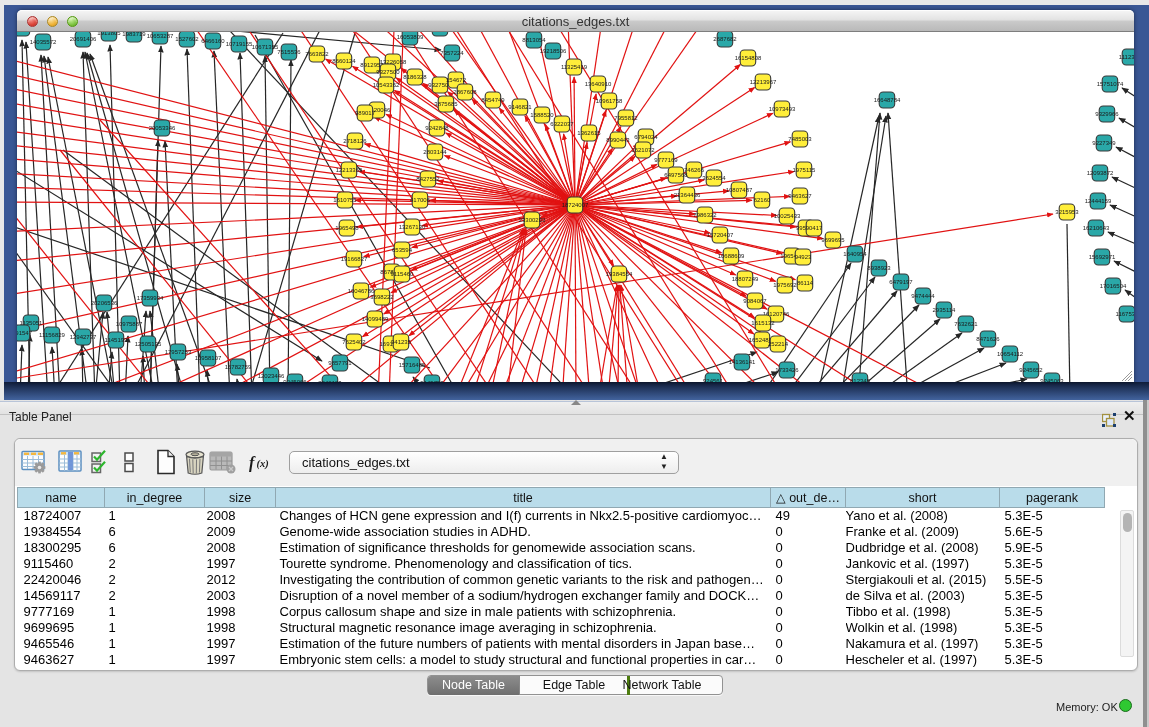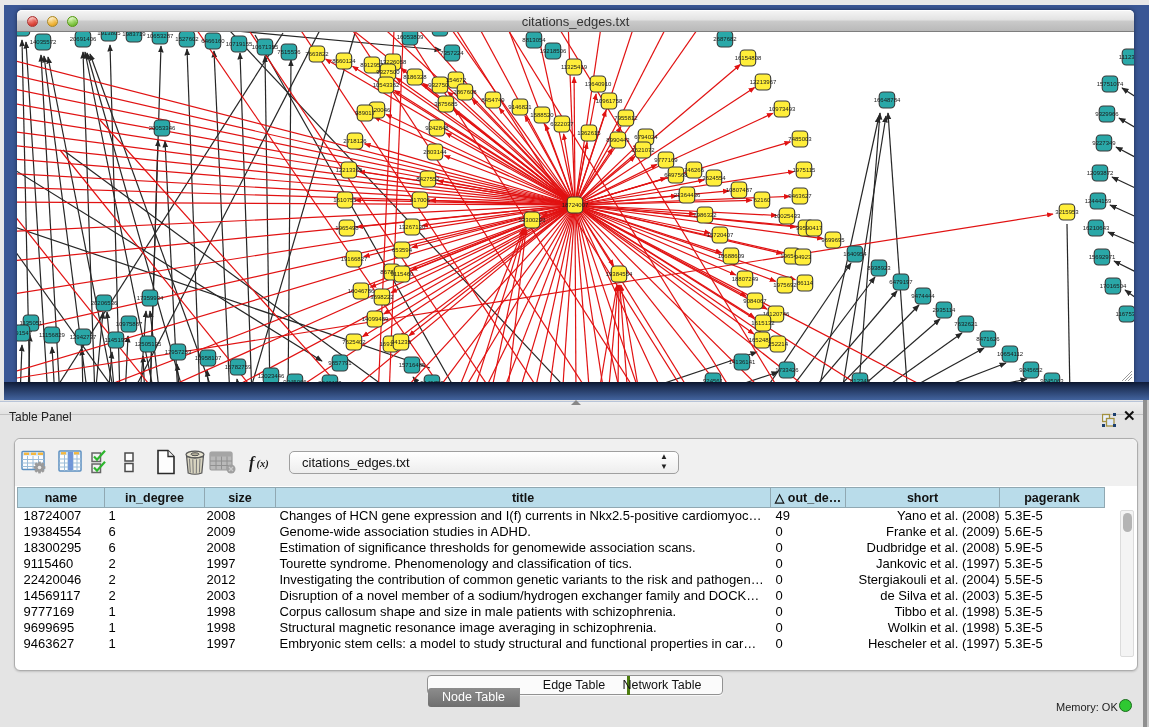--- a/index.html
+++ b/index.html
@@ -26,30 +26,30 @@
 #phead .x{position:absolute;left:1123px;top:5px;font-size:15px;font-weight:bold;color:#111}
 #grab{position:absolute;left:571px;top:0px;width:0;height:0;border-left:5px solid transparent;border-right:5px solid transparent;border-bottom:5px solid #888}
 #box{position:absolute;left:14px;top:38px;width:1124px;height:233px;background:#fff;border:1px solid #adadad;border-radius:6px;box-shadow:0 1px 2px rgba(0,0,0,.15)}
 #toolbar{position:absolute;left:0;top:0;width:1122px;height:47px;background:#f0f0f0;border-radius:6px 6px 0 0}
 #toolbar svg{position:absolute}
 #dd{position:absolute;left:274px;top:12px;width:390px;height:23px;background:linear-gradient(#fff,#ededed);border:1px solid #9f9f9f;border-radius:5px;font-size:13px;color:#111;line-height:21px;padding-left:12px}
 #dd .a{position:absolute;right:10px;top:0px;font-size:8px;color:#222;line-height:10px;text-align:center}
 table#tb{position:absolute;left:2px;top:48px;border-collapse:collapse;table-layout:fixed;width:1087px;font-size:13px}
 #tb col.w1{width:87px}#tb col.w2{width:100px}#tb col.w3{width:71px}#tb col.w4{width:495px}
 #tb col.w5{width:75px}#tb col.w6{width:154px}#tb col.w7{width:105px}
-#tb th{background:#b9dcea;border:1px solid #90a8b2;font-weight:bold;font-size:12.5px;height:20px;color:#111;overflow:hidden;white-space:nowrap}
+#tb th{background:#b9dcea;border:1px solid #90a8b2;font-weight:normal;font-size:12.5px;height:20px;color:#111;overflow:hidden;white-space:nowrap}
 #tb td{height:16px;padding:0 0 0 4px;overflow:hidden;white-space:nowrap;color:#000}
-#tb td.c6{text-align:right;padding:0}
+#tb td.c6{text-align:left;padding:0}
 #tb td.c5,#tb td.c7{padding-left:5px}
 #tb td.c1{padding-left:6px}
 #tb td.c3{padding-left:2px}
 #sb{position:absolute;left:1105px;top:71px;width:14px;height:147px;background:#f4f4f4;border:1px solid #dcdcdc;border-radius:2px}
 #sb .th{position:absolute;left:1.5px;top:2px;width:9px;height:19px;background:#b4b4b4;border-radius:5px}
 #tabs{position:absolute;left:427px;top:275px;width:296px;height:20px;border:1px solid #929292;border-radius:4px;background:#fbfbfb;font-size:12.5px;line-height:19px;text-align:center;box-shadow:0 1px 0 rgba(255,255,255,.7)}
-#tabs .s1{position:absolute;left:0;top:12px;width:92px;height:19px;background:linear-gradient(#8d8d8d,#6e6e6e);color:#fff;border-radius:3px 0 0 3px;border-right:1px solid #888}
+#tabs .s1{position:absolute;left:0;top:0;width:92px;height:19px;background:linear-gradient(#8d8d8d,#6e6e6e);color:#fff;border-radius:3px 0 0 3px;border-right:1px solid #888}
 #tabs .s2{position:absolute;left:93px;top:0;width:109px;height:19px;color:#111;border-right:3px solid #4d7c0f}
 #tabs .s3{position:absolute;left:179px;top:0;width:110px;height:19px;color:#111}
 #mem{position:absolute;left:1056px;top:301px;font-size:11px;color:#222}
 #mem .g{position:absolute;left:63px;top:-2px;width:13px;height:13px;border-radius:50%;background:#2fc832;border:1px solid #1a6b1c}
 #redge{position:absolute;left:1143px;top:400px;width:4px;height:327px;background:#8f8f8f}
 #redge2{position:absolute;left:1147px;top:400px;width:2px;height:327px;background:#c9c9c9}
 </style></head><body>
 <div id="app">
 <div id="desk"></div>
 <div id="shadow"></div>
@@ -713,21 +713,21 @@
               <td class="c5">0</td>
               <td class="c6">Jankovic et al. (1997)</td>
               <td class="c7">5.3E-5</td>
             </tr>
             <tr>
               <td class="c1">22420046</td>
               <td class="c2">2</td>
               <td class="c3">2012</td>
               <td class="c4">Investigating the contribution of common genetic variants to the risk and pathogen…</td>
               <td class="c5">0</td>
-              <td class="c6">Stergiakouli et al. (2004)</td>
+              <td class="c6">Stergiakouli et al. (2015)</td>
               <td class="c7">5.5E-5</td>
             </tr>
             <tr>
               <td class="c1">14569117</td>
               <td class="c2">2</td>
               <td class="c3">2003</td>
               <td class="c4">Disruption of a novel member of a sodium/hydrogen exchanger family and DOCK…</td>
               <td class="c5">0</td>
               <td class="c6">de Silva et al. (2003)</td>
               <td class="c7">5.3E-5</td>
@@ -741,20 +741,29 @@
               <td class="c6">Tibbo et al. (1998)</td>
               <td class="c7">5.3E-5</td>
             </tr>
             <tr>
               <td class="c1">9699695</td>
               <td class="c2">1</td>
               <td class="c3">1998</td>
               <td class="c4">Structural magnetic resonance image averaging in schizophrenia.</td>
               <td class="c5">0</td>
               <td class="c6">Wolkin et al. (1998)</td>
+              <td class="c7">5.3E-5</td>
+            </tr>
+            <tr>
+              <td class="c1">9465546</td>
+              <td class="c2">1</td>
+              <td class="c3">1997</td>
+              <td class="c4">Estimation of the future numbers of patients with mental disorders in Japan base…</td>
+              <td class="c5">0</td>
+              <td class="c6">Nakamura et al. (1997)</td>
               <td class="c7">5.3E-5</td>
             </tr>
             <tr>
               <td class="c1">9463627</td>
               <td class="c2">1</td>
               <td class="c3">1997</td>
               <td class="c4">Embryonic stem cells: a model to study structural and functional properties in car…</td>
               <td class="c5">0</td>
               <td class="c6">Hescheler et al. (1997)</td>
               <td class="c7">5.3E-5</td>

